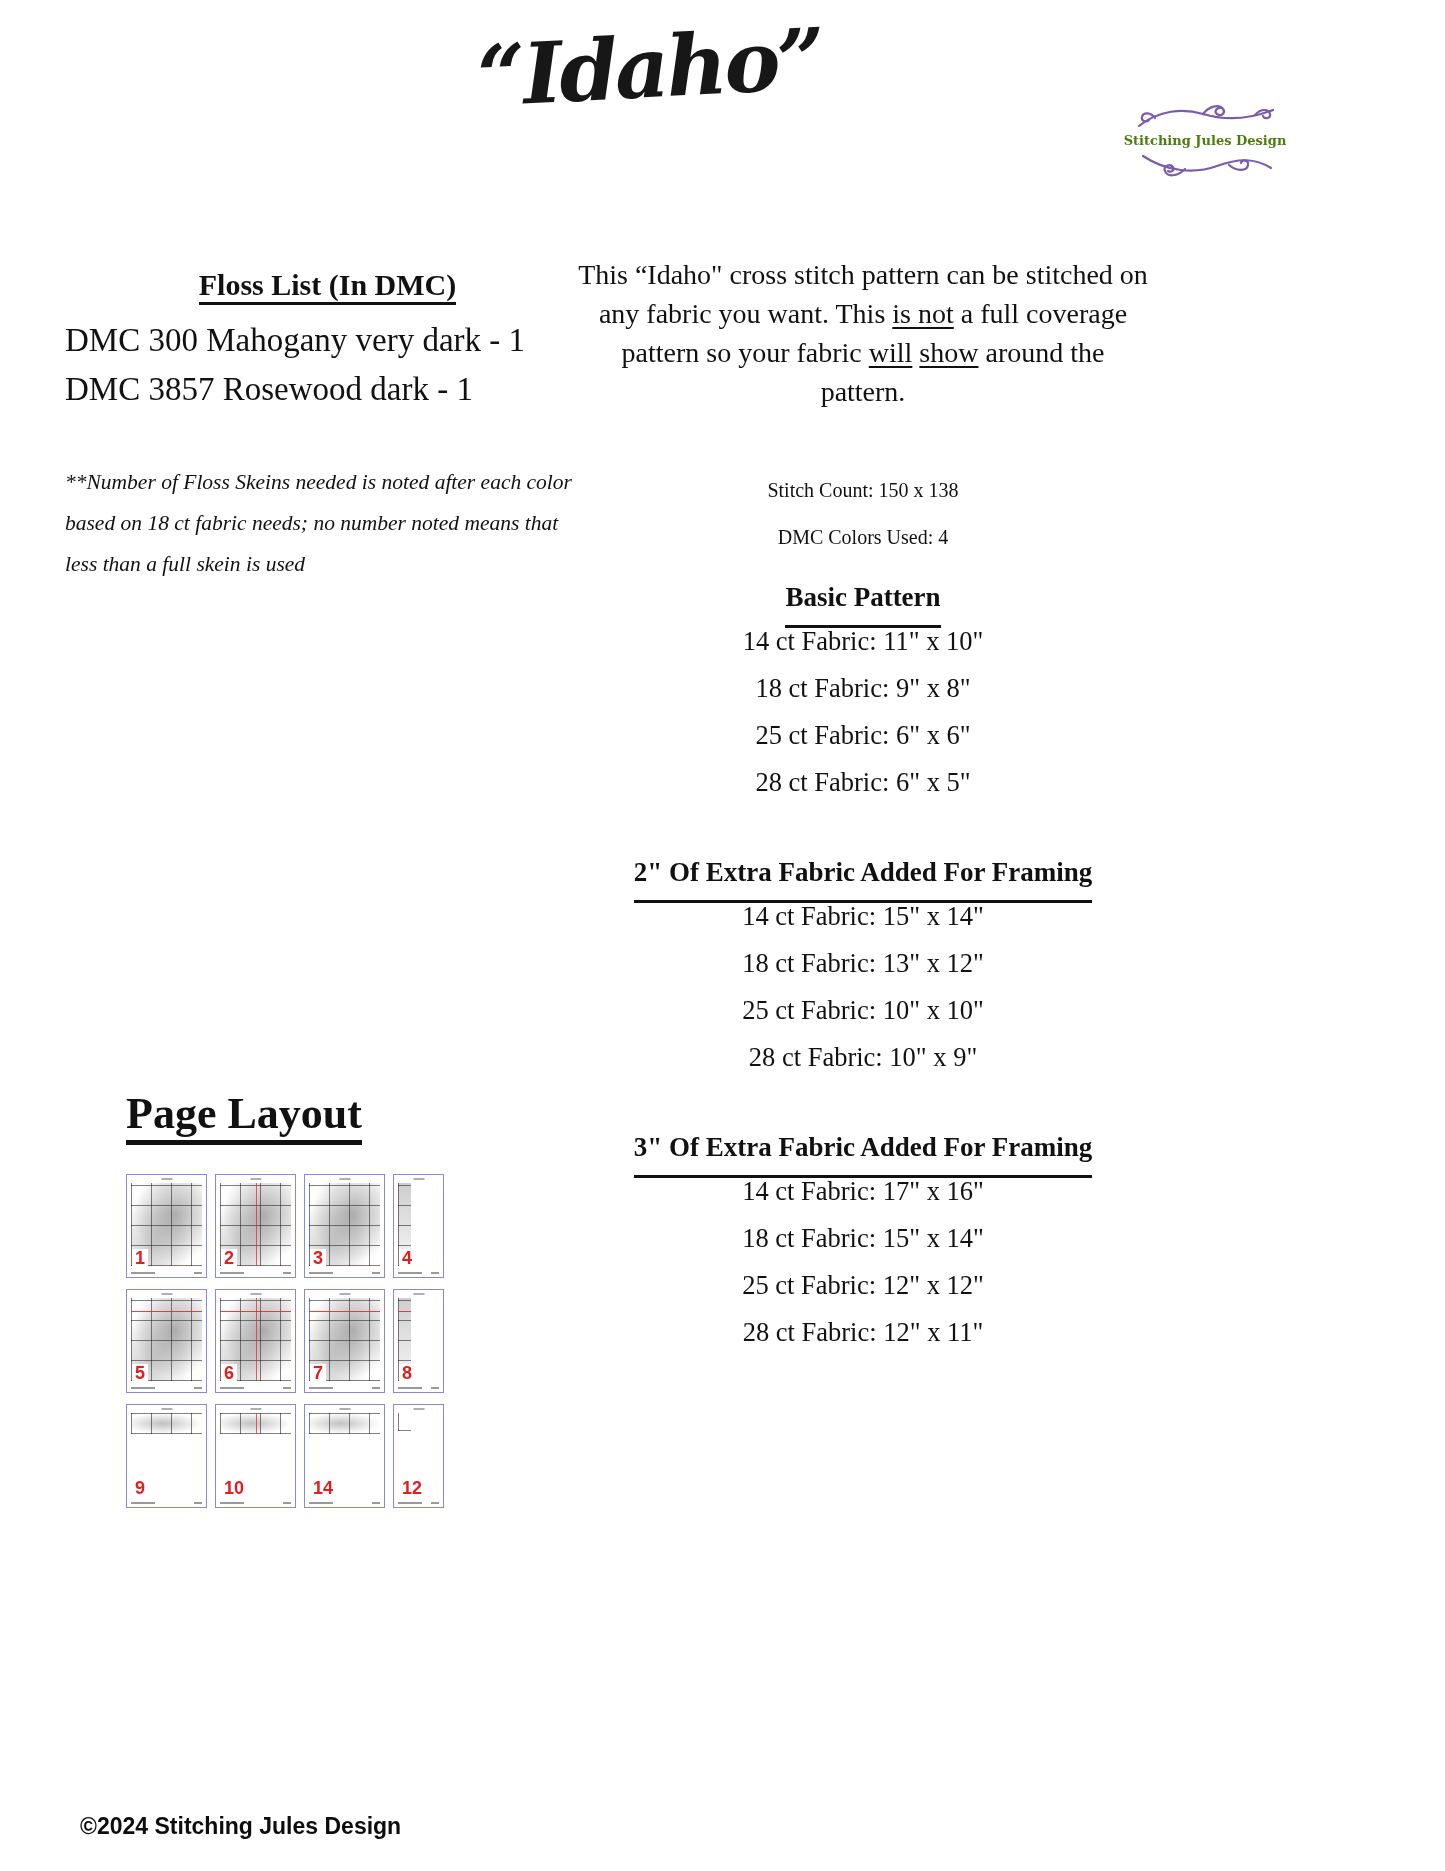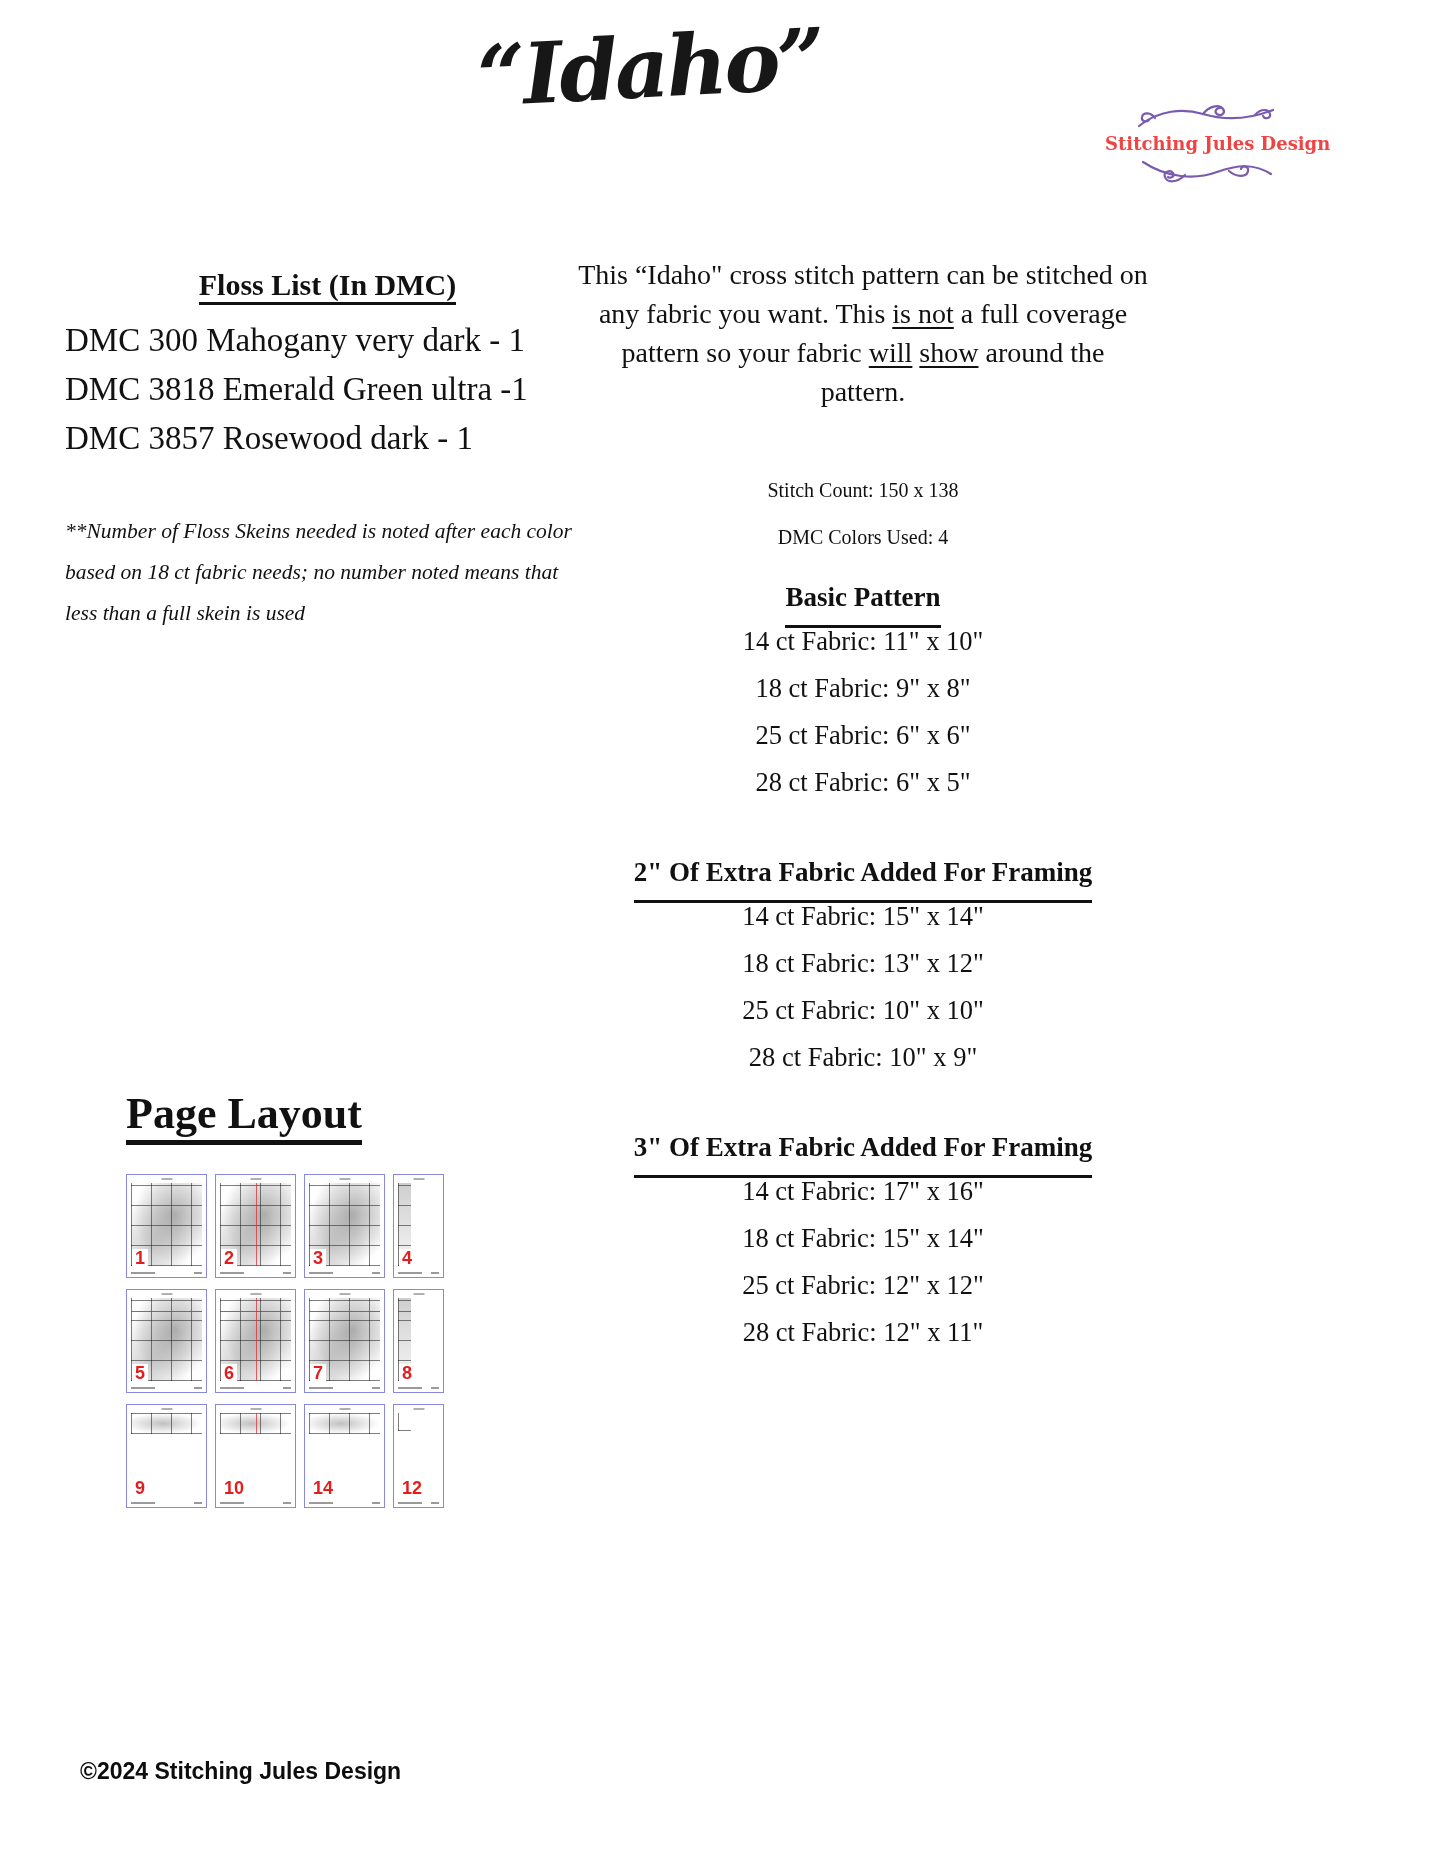--- a/index.html
+++ b/index.html
@@ -6,22 +6,22 @@
   .page{position:relative;width:1445px;height:1871px;background:#ffffff;margin:0 auto;
         font-family:"Liberation Serif",serif;color:#111;overflow:hidden;}
 
   
   .title{position:absolute;left:440px;top:18px;width:420px;text-align:center;
          font-family:"DejaVu Serif",serif;font-style:italic;font-weight:bold;
          font-size:84px;letter-spacing:-3px;transform:rotate(-3deg);color:#171717;}
 
   
   .logo{position:absolute;left:1105px;top:100px;width:200px;text-align:center;}
-  .logo-text{font-family:"DejaVu Serif",serif;font-weight:bold;font-size:18px;
-             color:#ef4444;line-height:1.1;white-space:nowrap;}
+  .logo-text{font-family:"DejaVu Serif",serif;font-weight:bold;font-size:13px;
+             color:#4d7c0f;line-height:1.1;white-space:nowrap;}
   .flourish{display:block;margin:0 auto;}
 
   
   .left-col{position:absolute;left:65px;top:268px;width:525px;}
   .floss-heading{text-align:center;font-size:30px;font-weight:bold;}
   .floss-heading .uh{border-bottom:3px solid #111;padding-bottom:1px;}
   .floss-list{margin-top:14px;font-size:33px;line-height:49px;}
   .floss-note{margin-top:48px;font-style:italic;font-size:21.5px;line-height:41px;width:512px;}
 
   
@@ -64,21 +64,21 @@
   .v-corner .thumb-grid{right:auto;bottom:auto;width:13px;height:18px;}
   .red-h{position:absolute;left:0;right:0;top:16%;height:1px;background:rgba(225,35,35,.85);z-index:2;}
   .red-v{position:absolute;top:0;bottom:0;left:50%;width:1px;background:rgba(225,35,35,.7);z-index:2;}
   .pnum{position:absolute;bottom:9px;left:5px;background:#fff;padding:0 3px;
         font-family:"Liberation Sans",sans-serif;font-weight:bold;font-size:18px;
         line-height:1.05;color:#e31d1d;z-index:3;}
   .fbar{position:absolute;height:2px;background:#9a9a9a;bottom:3px;}
   .f1{left:4px;width:24px;}
   .f2{right:4px;width:8px;}
 
-  .copyright{position:absolute;left:80px;top:1758px;
+  .copyright{position:absolute;left:80px;top:1813px;
              font-family:"Liberation Sans",sans-serif;font-weight:bold;font-size:23px;color:#0d0d0d;text-align:center;}
 </style>
 </head>
 <body>
 
 <div class="page">
 
   <div class="title">“Idaho”</div>
 
   <div class="logo">
@@ -99,21 +99,20 @@
       </g>
     </svg>
   </div>
 
   <div class="left-col">
     <div class="floss-heading">
       <span class="uh">Floss List (In DMC)</span>
     </div>
     <div class="floss-list">
         <div class="floss-item">DMC 300 Mahogany very dark - 1</div>
-        <div class="floss-item">DMC 3818 Emerald Green ultra -1</div>
         <div class="floss-item">DMC 3857 Rosewood dark - 1</div>
       </div>
     <div class="floss-note">**Number of Floss Skeins needed is noted after each color based on 18 ct fabric needs; no number noted means that less than a full skein is used</div>
   </div>
 
   <div class="right-col">
     <div class="intro"><span>This  “Idaho" cross stitch pattern can be stitched on any fabric you want. This </span><span class="u">is not</span><span> a full coverage  pattern  so  your fabric </span><span class="u">will</span><span> </span><span class="u">show</span><span> around the pattern.</span></div>
     <div class="stitch-block">
       <div>Stitch Count:  150 x 138</div>
       <div>DMC Colors Used: 4</div>

